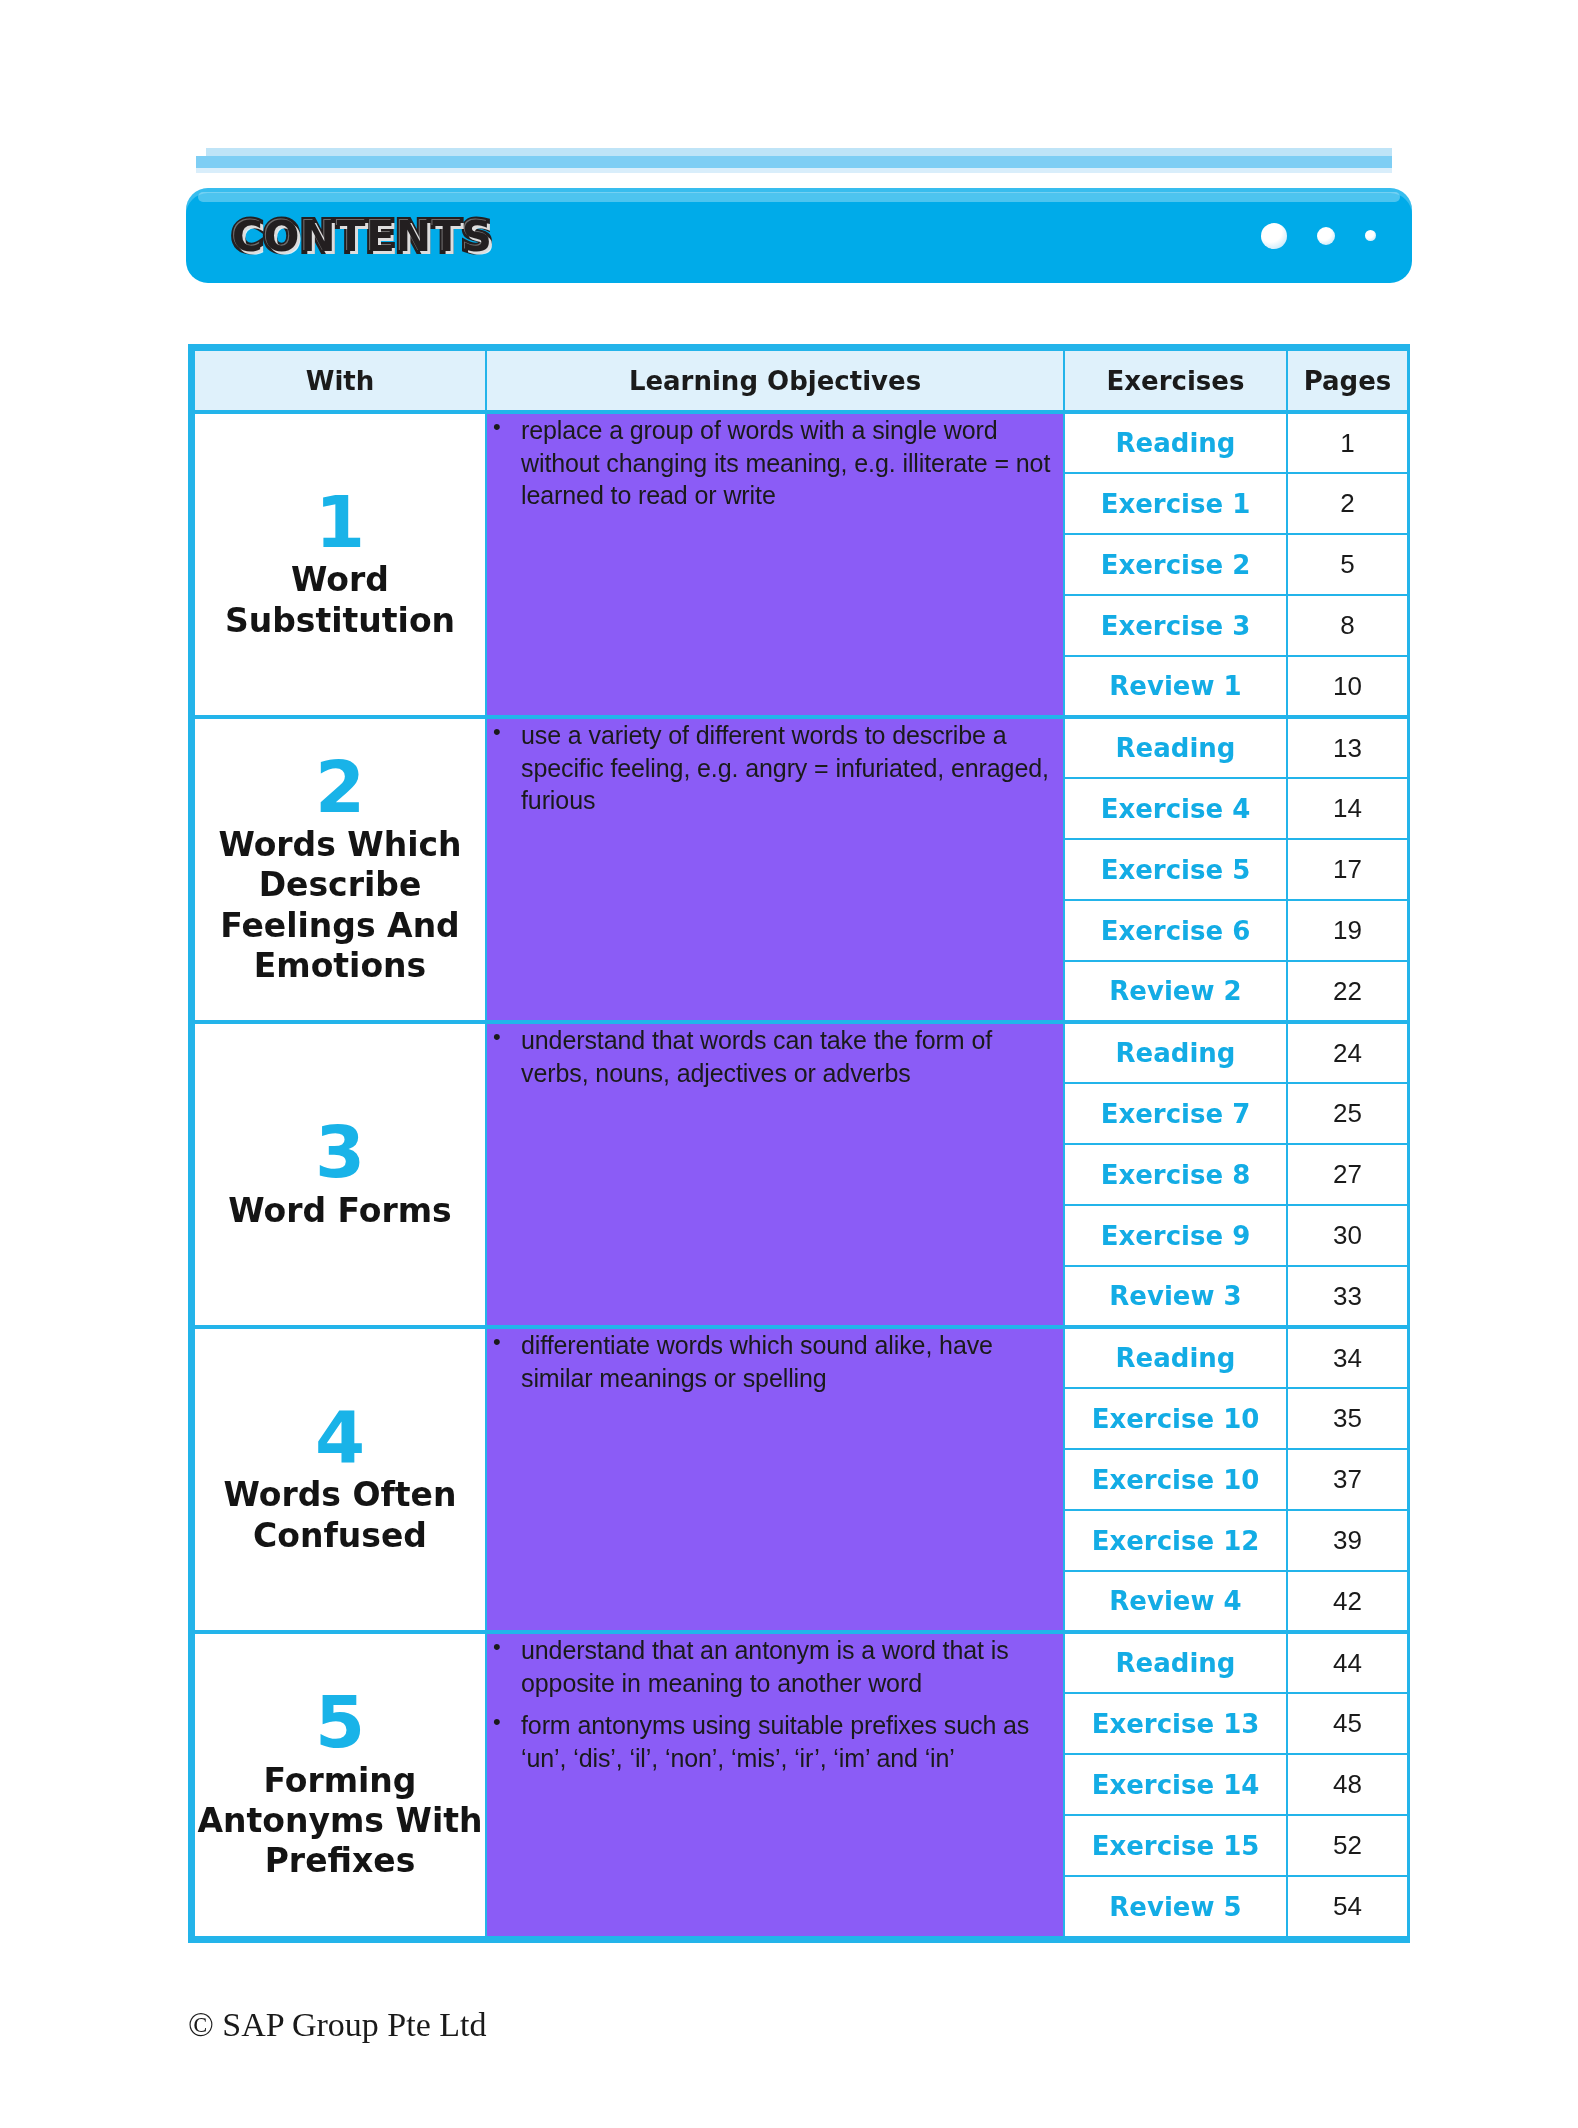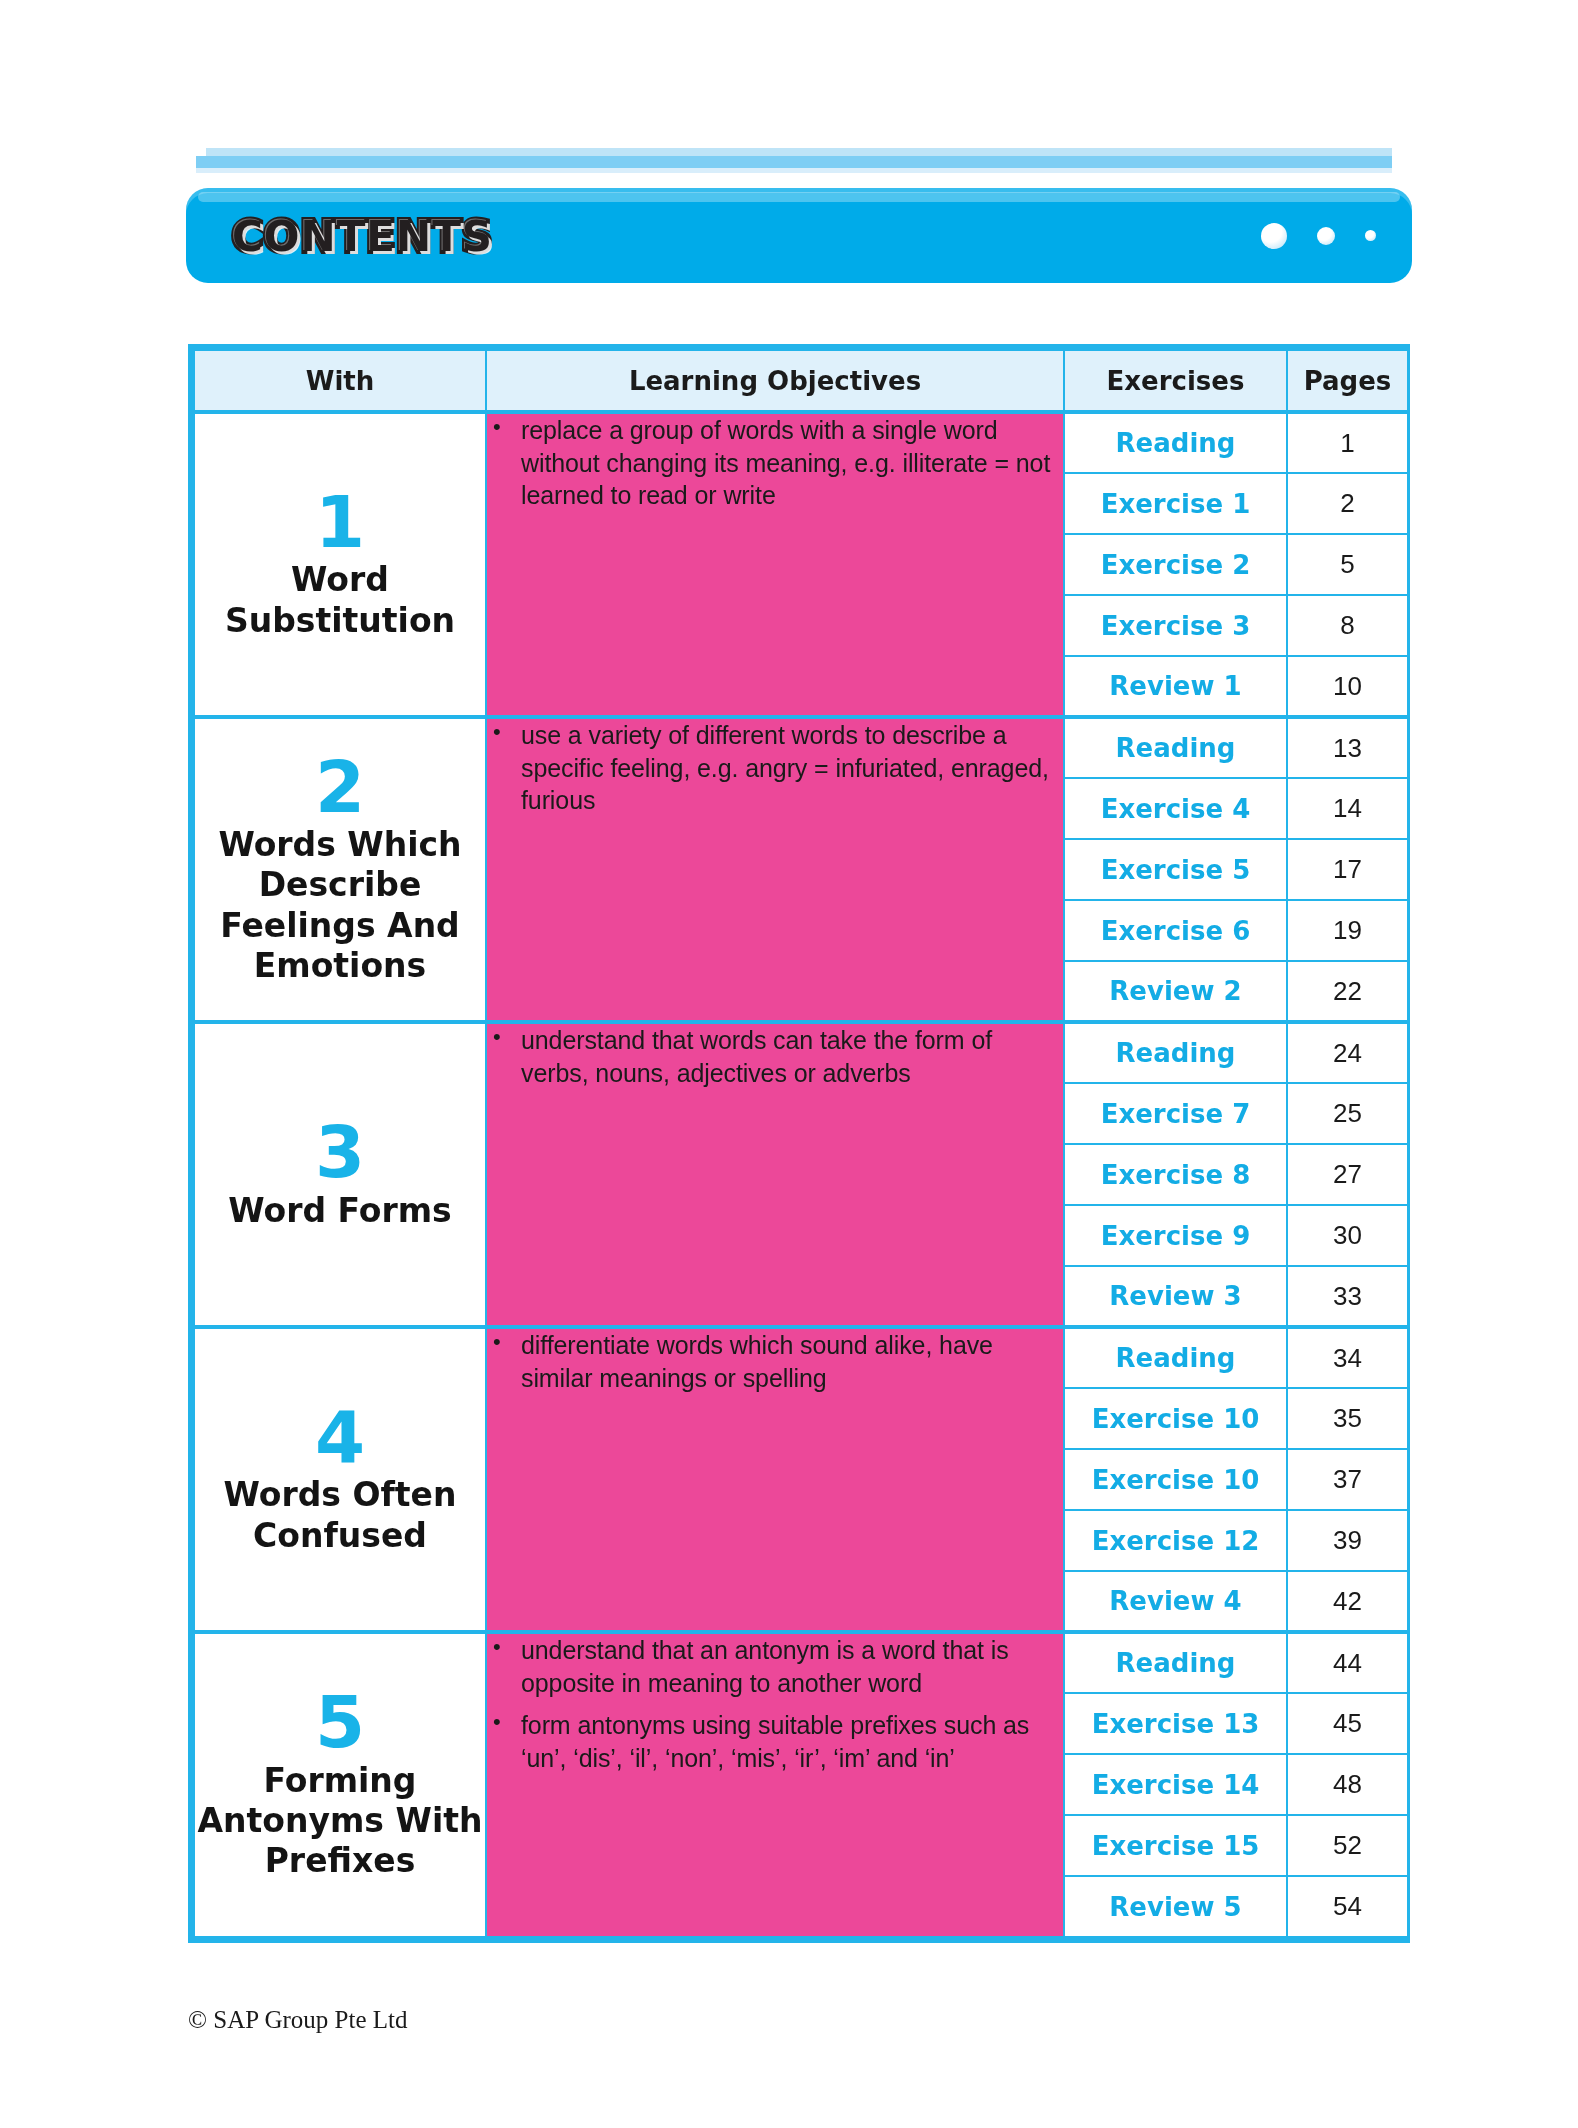--- a/index.html
+++ b/index.html
@@ -156,21 +156,21 @@
   }
   .unit-name {
     font-size: 33px;
     line-height: 1.22;
     font-weight: 700;
     color: #141414;
     font-family: "DejaVu Sans", sans-serif;
   }
 
   td.obj-cell {
-    background: #ec4899;
+    background: #8b5cf6;
     vertical-align: top;
     padding: 18px 22px 18px 18px;
   }
   ul.obj-list {
     list-style: none;
     margin: 0;
     padding: 0;
   }
   ul.obj-list li {
     position: relative;
@@ -217,21 +217,21 @@
   tr.unit-start > td.pg-cell {
     border-top: 4px solid #23b4ea;
   }
 
   
   .footer {
     position: absolute;
     left: 188px;
     top: 2006px;
     font-family: "Liberation Serif", serif;
-    font-size: 25px;
+    font-size: 34px;
     color: #1a1a1a;
   }
 </style>
 </head>
 <body>
 
 <div class="page">
 
   <div class="stripe-wrap">
     <div class="stripe-pale"></div>

